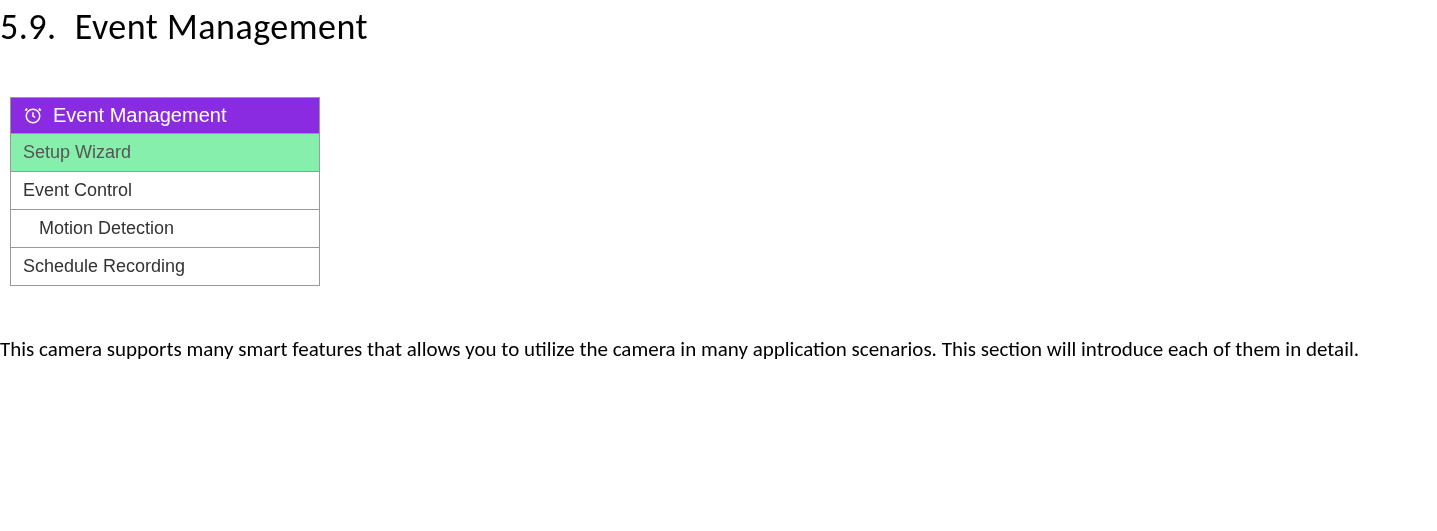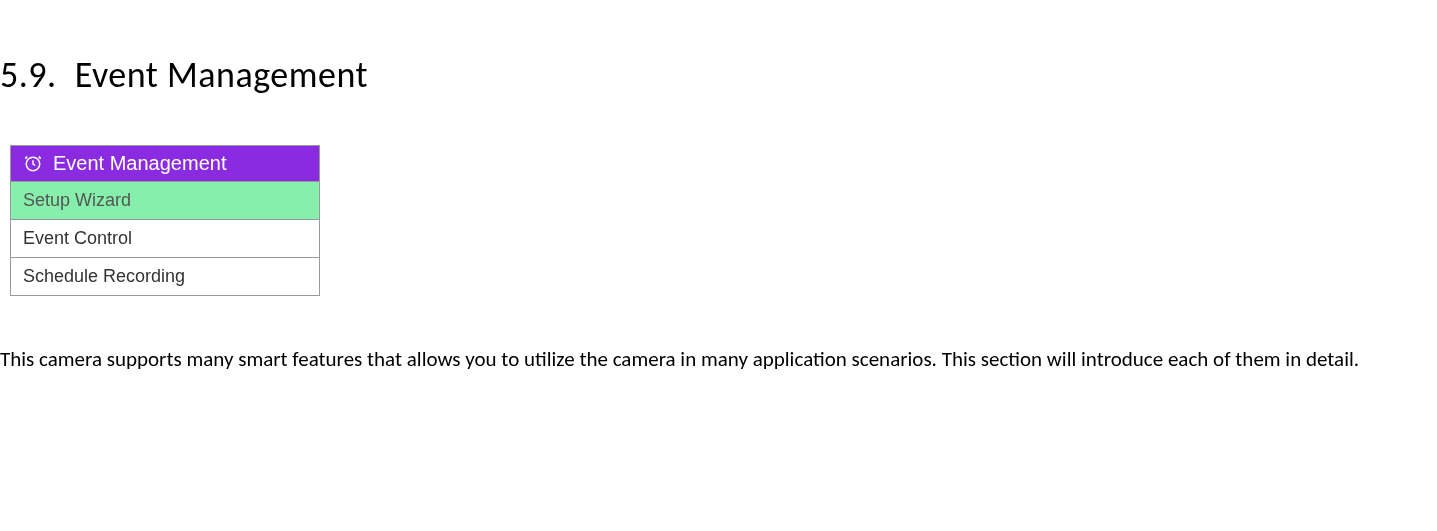--- a/index.html
+++ b/index.html
@@ -13,21 +13,20 @@
       width: 1437px;
       height: 531px;
       padding: 0;
     }
     .section-heading {
       font-size: 36px;
       font-weight: 400;
       color: #000;
       padding: 5px 0 0 0;
       letter-spacing: 0.5px;
-      margin-top: 48px;
     }
     .section-number {
       margin-right: 18px;
     }
     .menu-container {
       margin-top: 48px;
       margin-left: 10px;
       width: 310px;
       border: 1px solid #999;
       border-bottom: none;
@@ -95,18 +94,21 @@
       </svg>
     </span>
     <span>Event Management</span>
   </div>
   <div class="menu-item selected">
     <span>Setup Wizard</span>
   </div>
   <div class="menu-item">
     <span>Event Control</span>
   </div>
+  <div class="menu-item sub">
+    <span>Motion Detection</span>
+  </div>
   <div class="menu-item">
     <span>Schedule Recording</span>
   </div>
 </div>
 
 <p class="body-text">This camera supports many smart features that allows you to utilize the camera in many application scenarios. This section will introduce each of them in detail.</p>
 
 </body></html>

